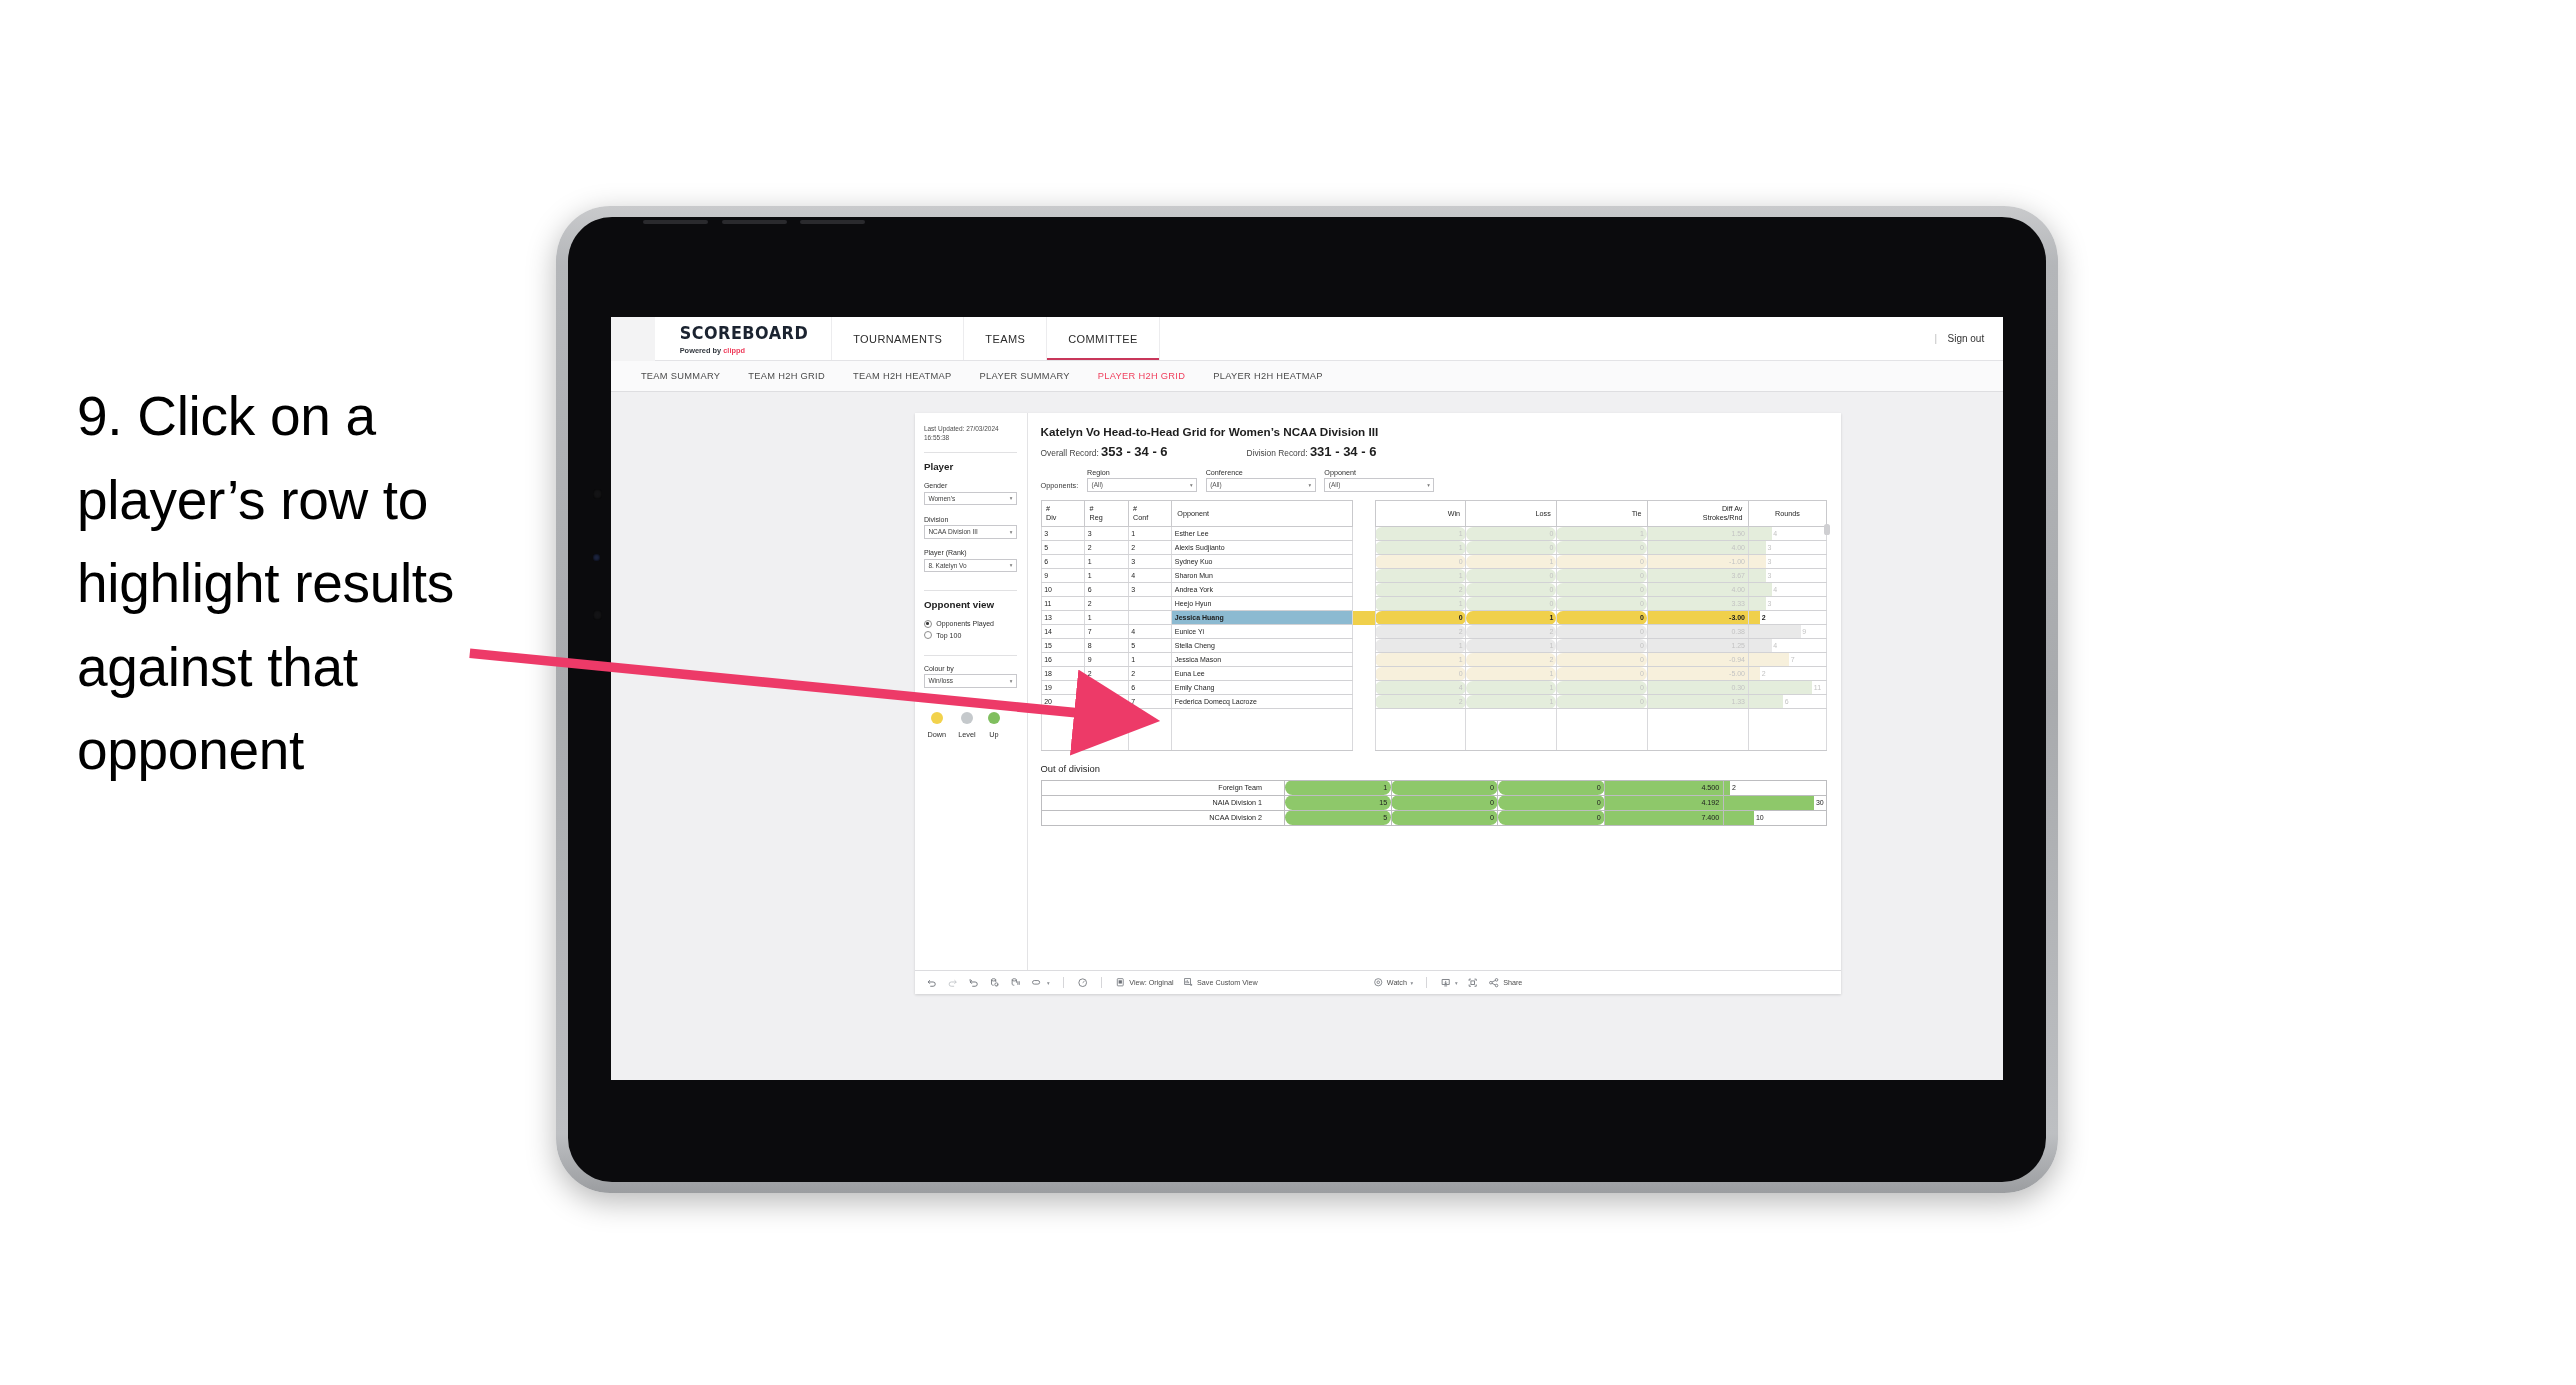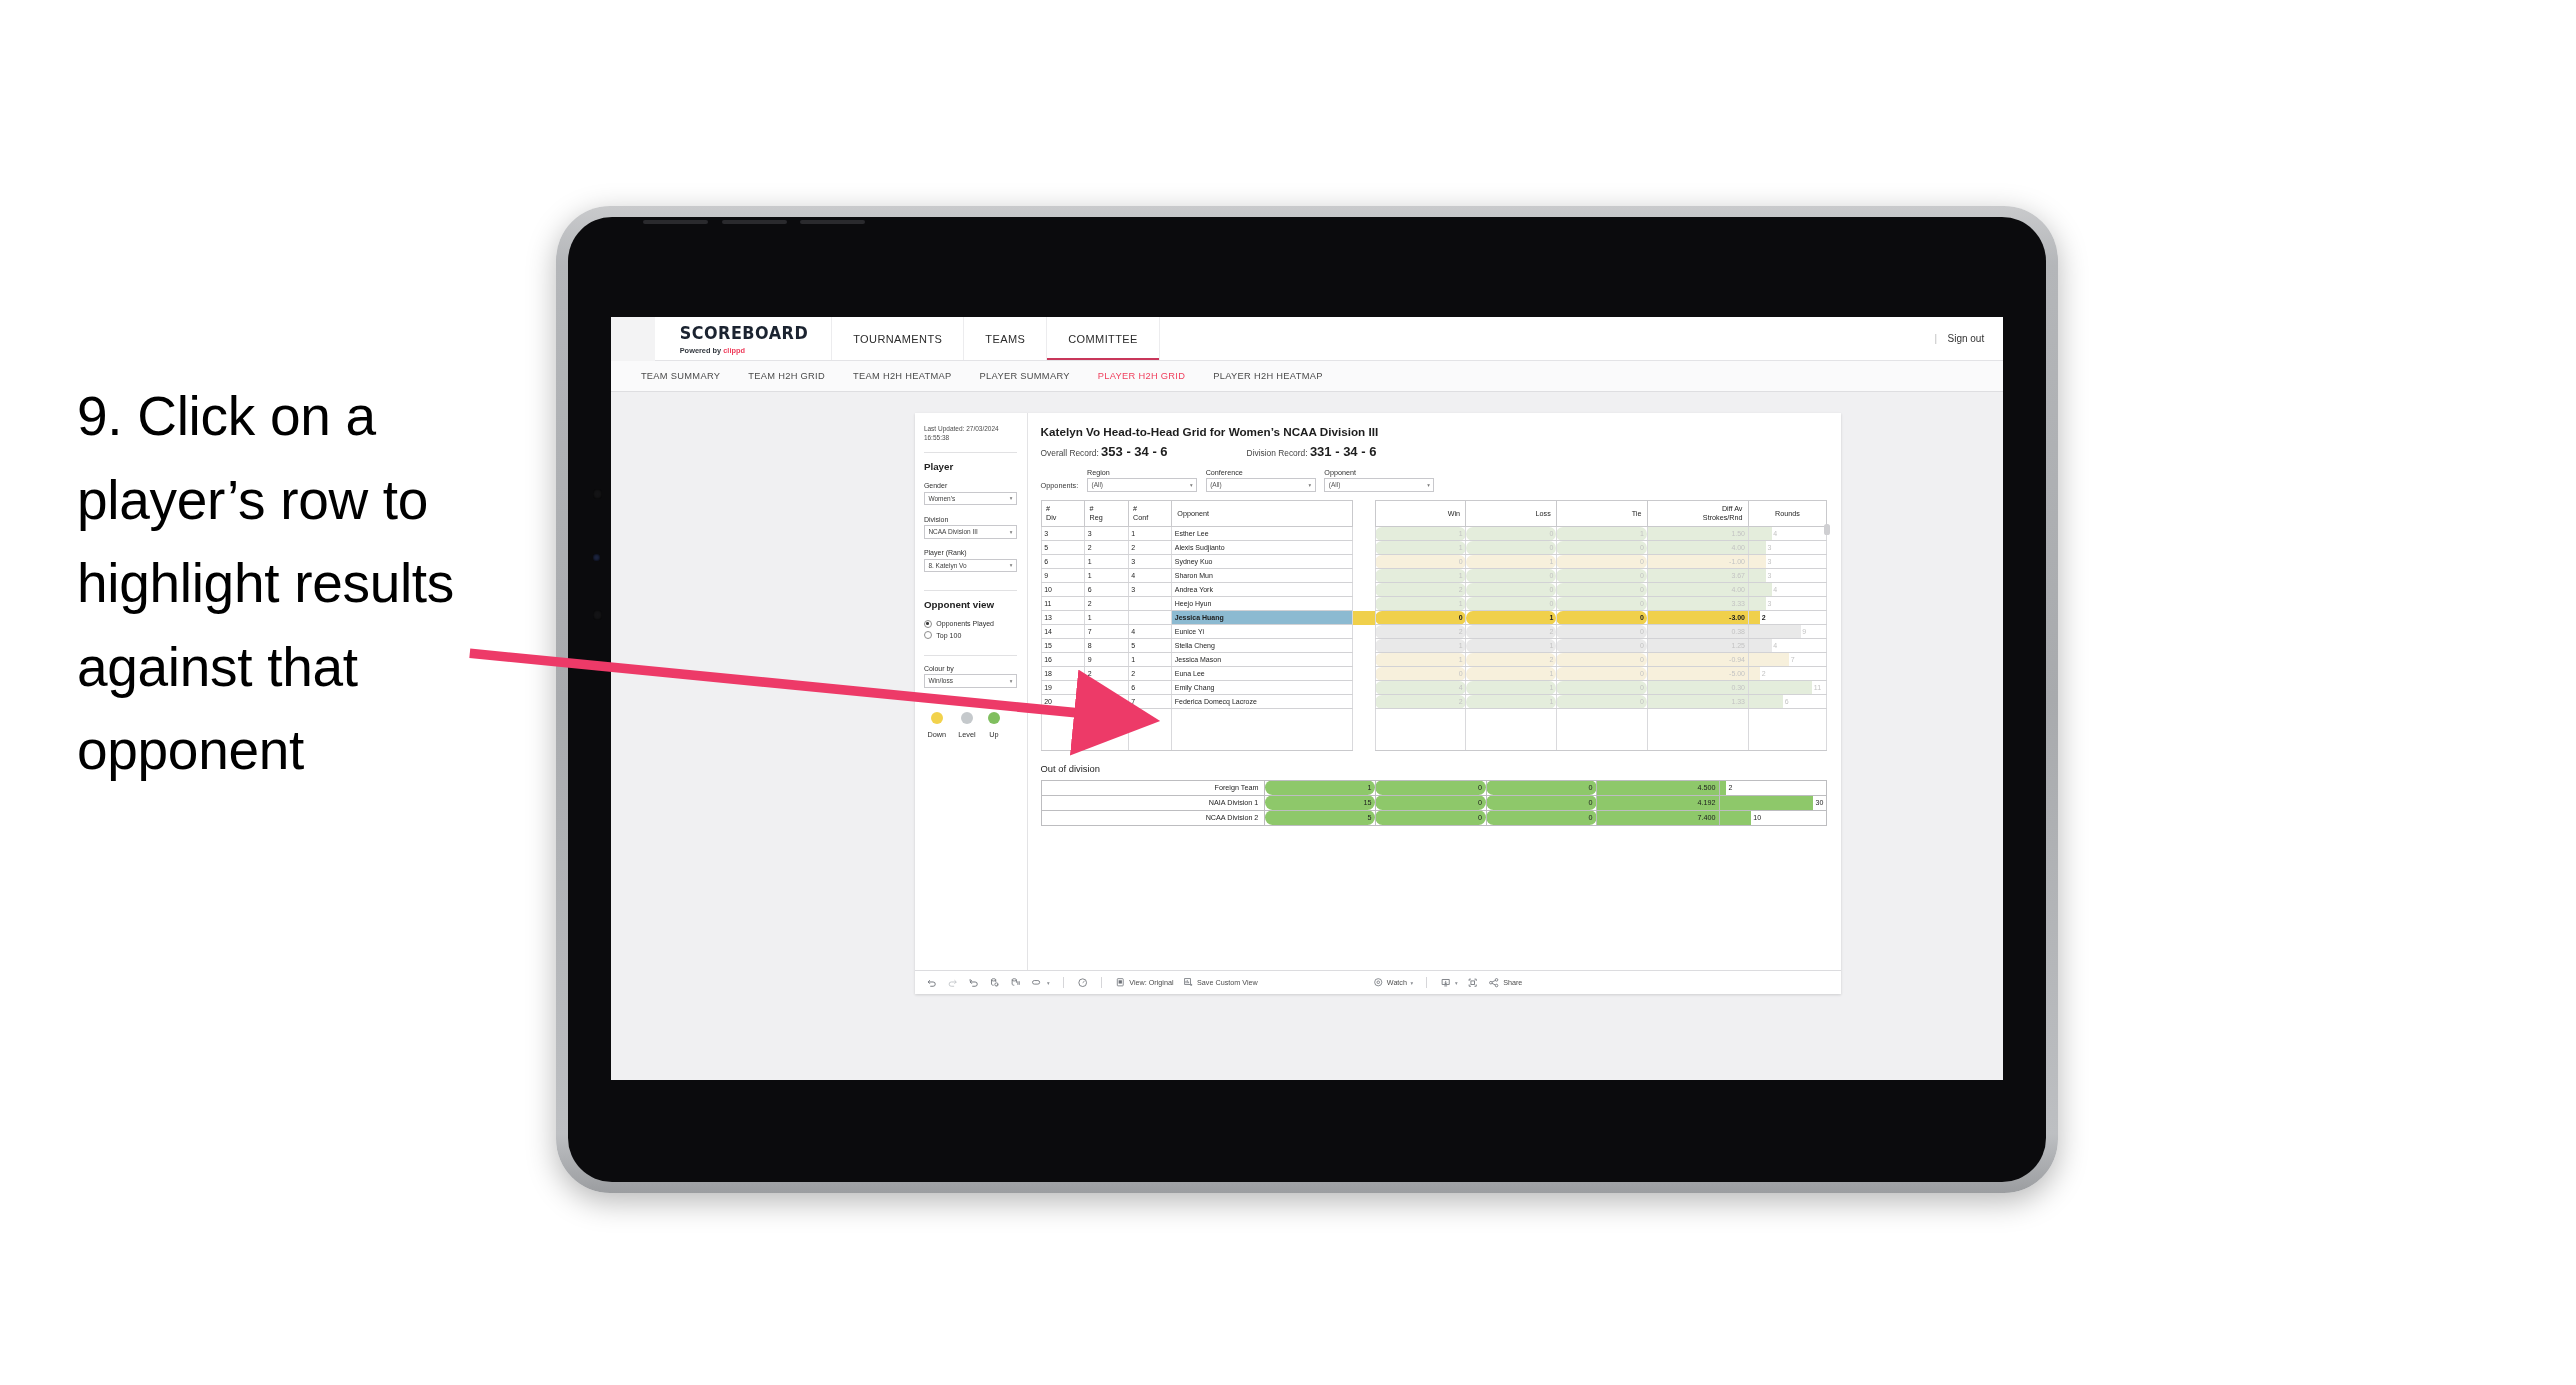--- a/index.html
+++ b/index.html
@@ -120,21 +120,21 @@
   .gap{width:12.2px;border:none !important;background:#fff;}
   .mut{color:#c3c3c3;}
   .hl td{background:#f0d04b !important;color:#1d1d1d !important;font-weight:600;}
   .hl td.c-opp{background:#8cbad1 !important;}
   .hl td.c-div,.hl td.c-reg,.hl td.c-conf{background:#fff !important;font-weight:400;color:#1d1d1d !important;}
   .hl td.c-rnd{background:#fff !important;}
   .blank td{height:41px;border-bottom:0.9px solid #c9c9cc;background:#fff;}
 
   .ood-title{font-size:9.4px;color:#1d1d1d;margin:12.2px 0 5.2px;}
   .ood td{border:0.9px solid #bdbdc0;height:14px;padding:0 3.5px;font-size:7.2px;}
-  .ood .c-opp{text-align:right;padding-right:6px;}
+  .ood .c-opp{text-align:right;padding-right:22px;}
   .sb{position:absolute;width:6.1px;background:#cfcfd2;border-radius:2.6px;}
 
   
   .toolbar{height:23.6px;border-top:0.9px solid #dcdcdf;background:#fff;display:flex;
            align-items:center;padding:0 10.5px;gap:9.6px;font-size:7.2px;color:#4d4d4d;}
   .tb{display:flex;align-items:center;gap:3.5px;cursor:pointer;}
   .divider{width:0.9px;height:11.4px;background:#d6d6d9;margin:0 3.5px;}
   svg{display:block;}
 </style>
 </head>

